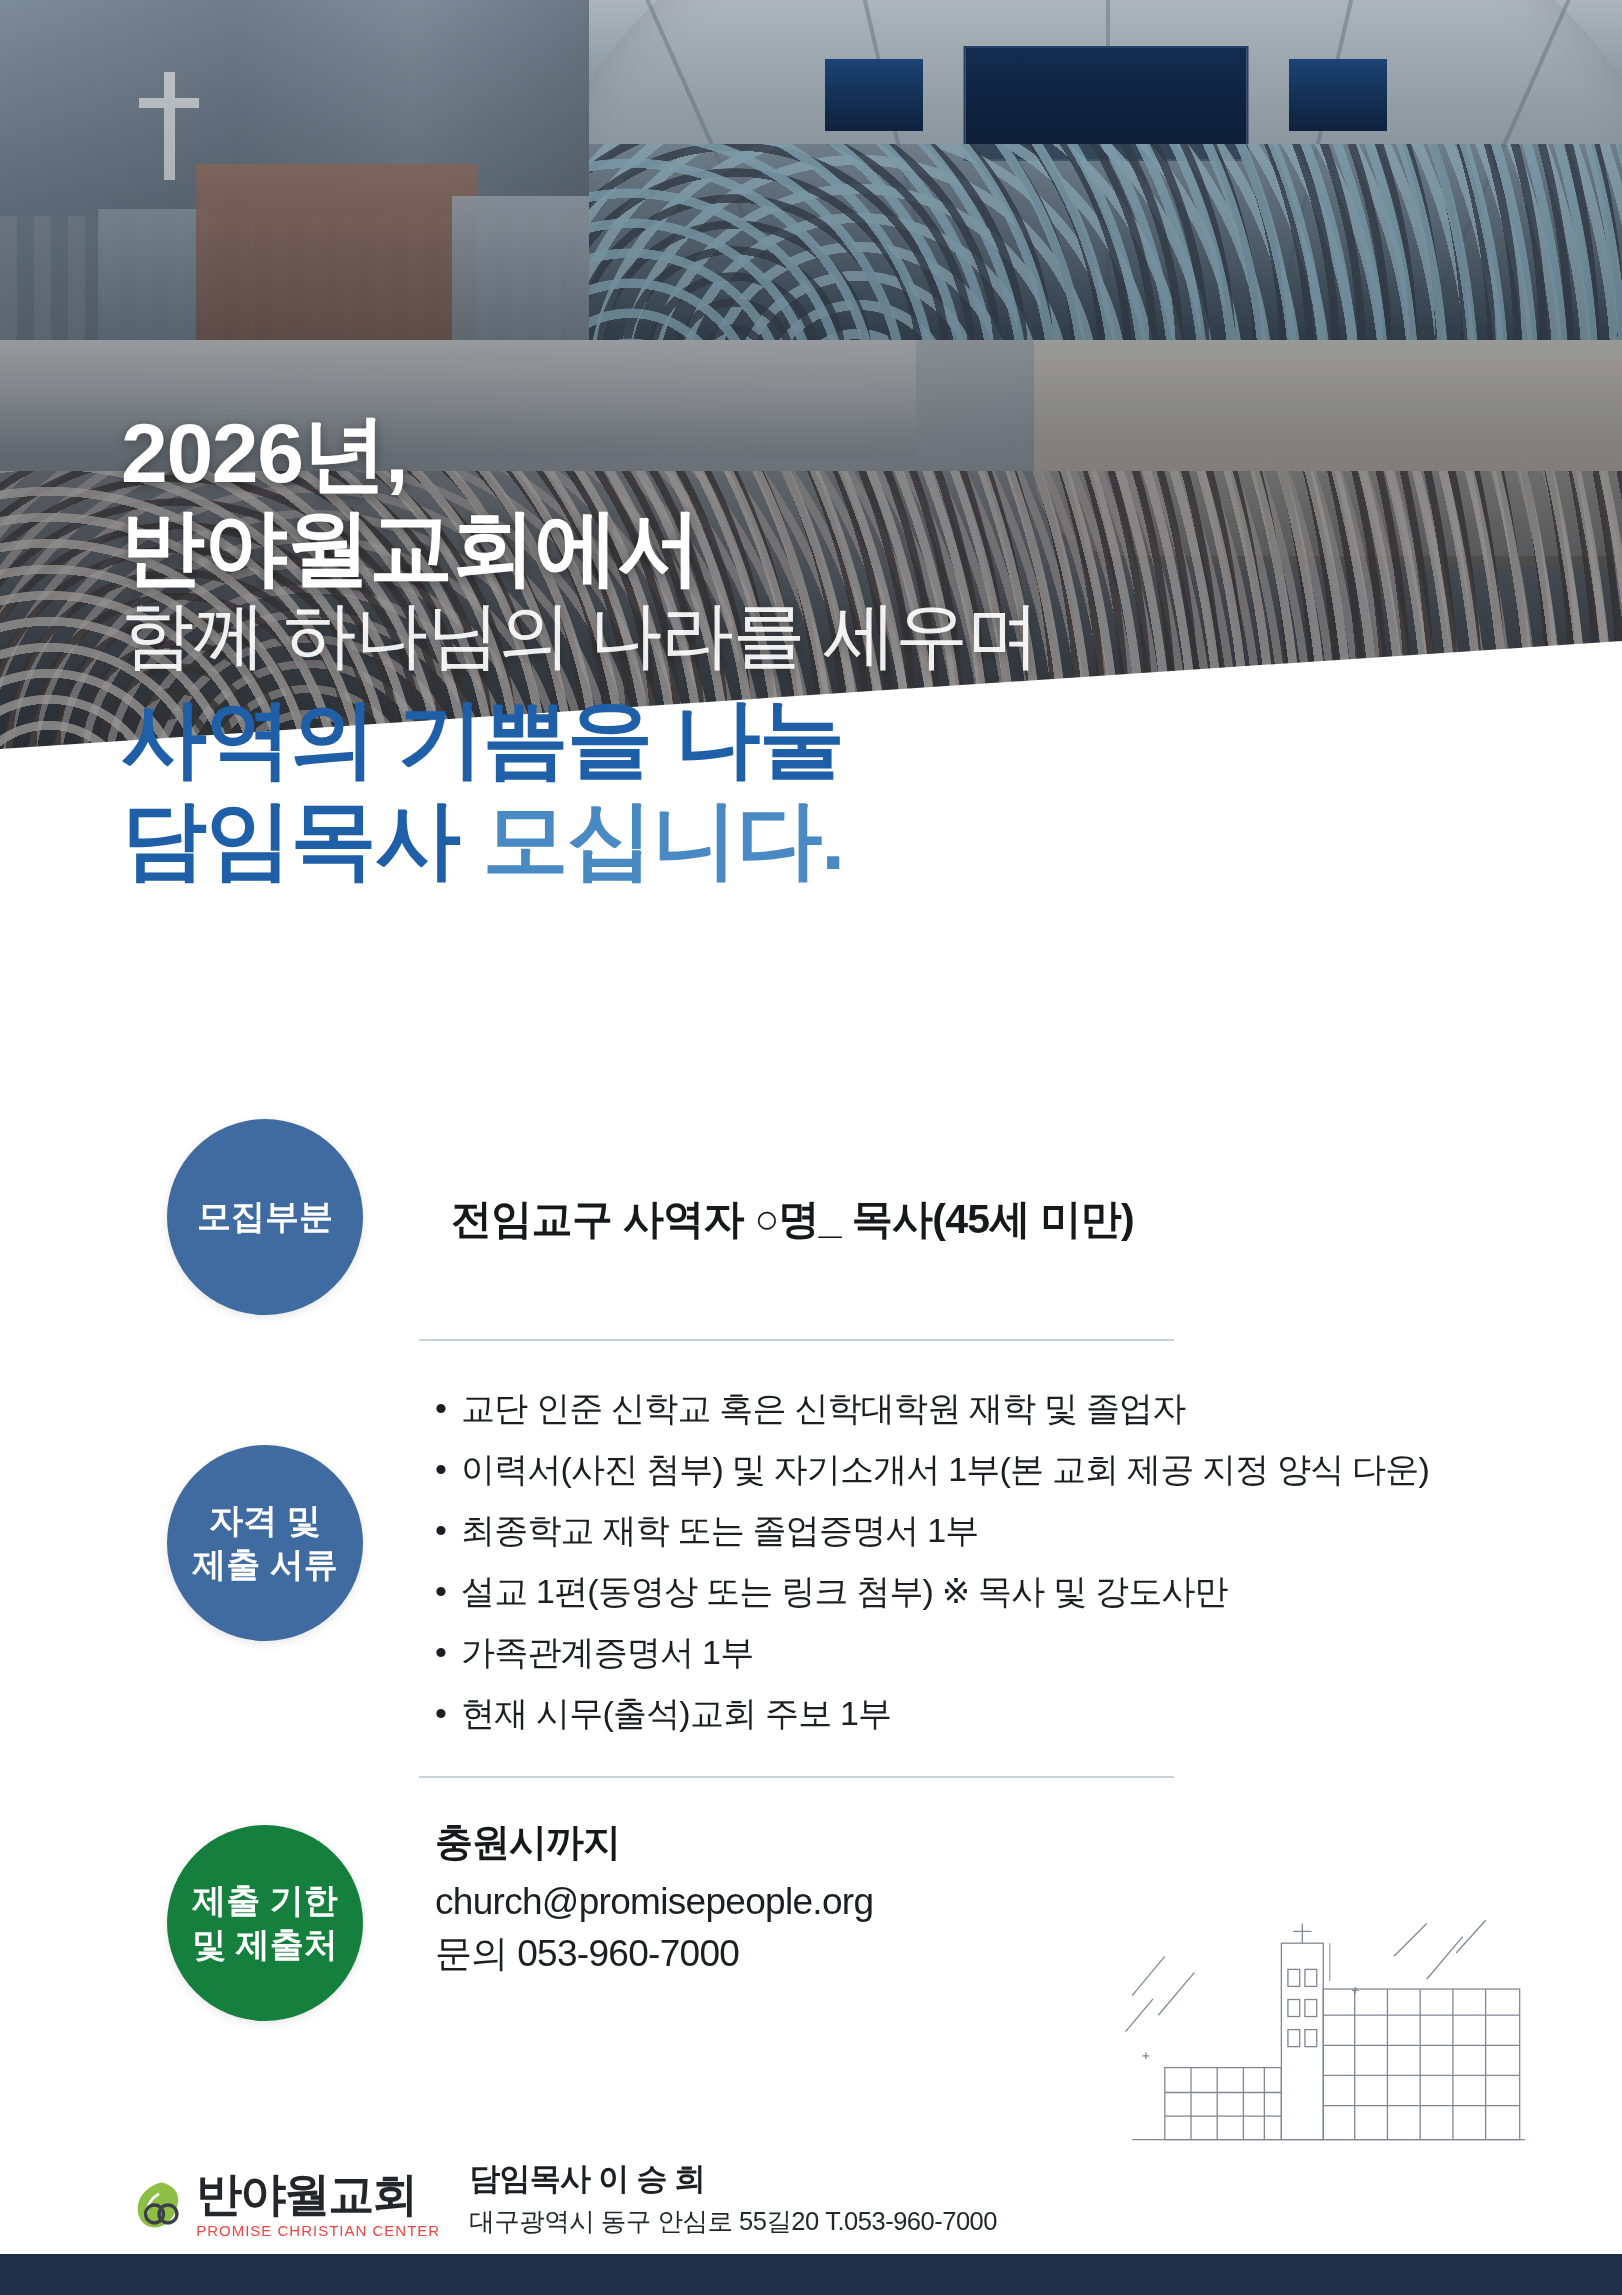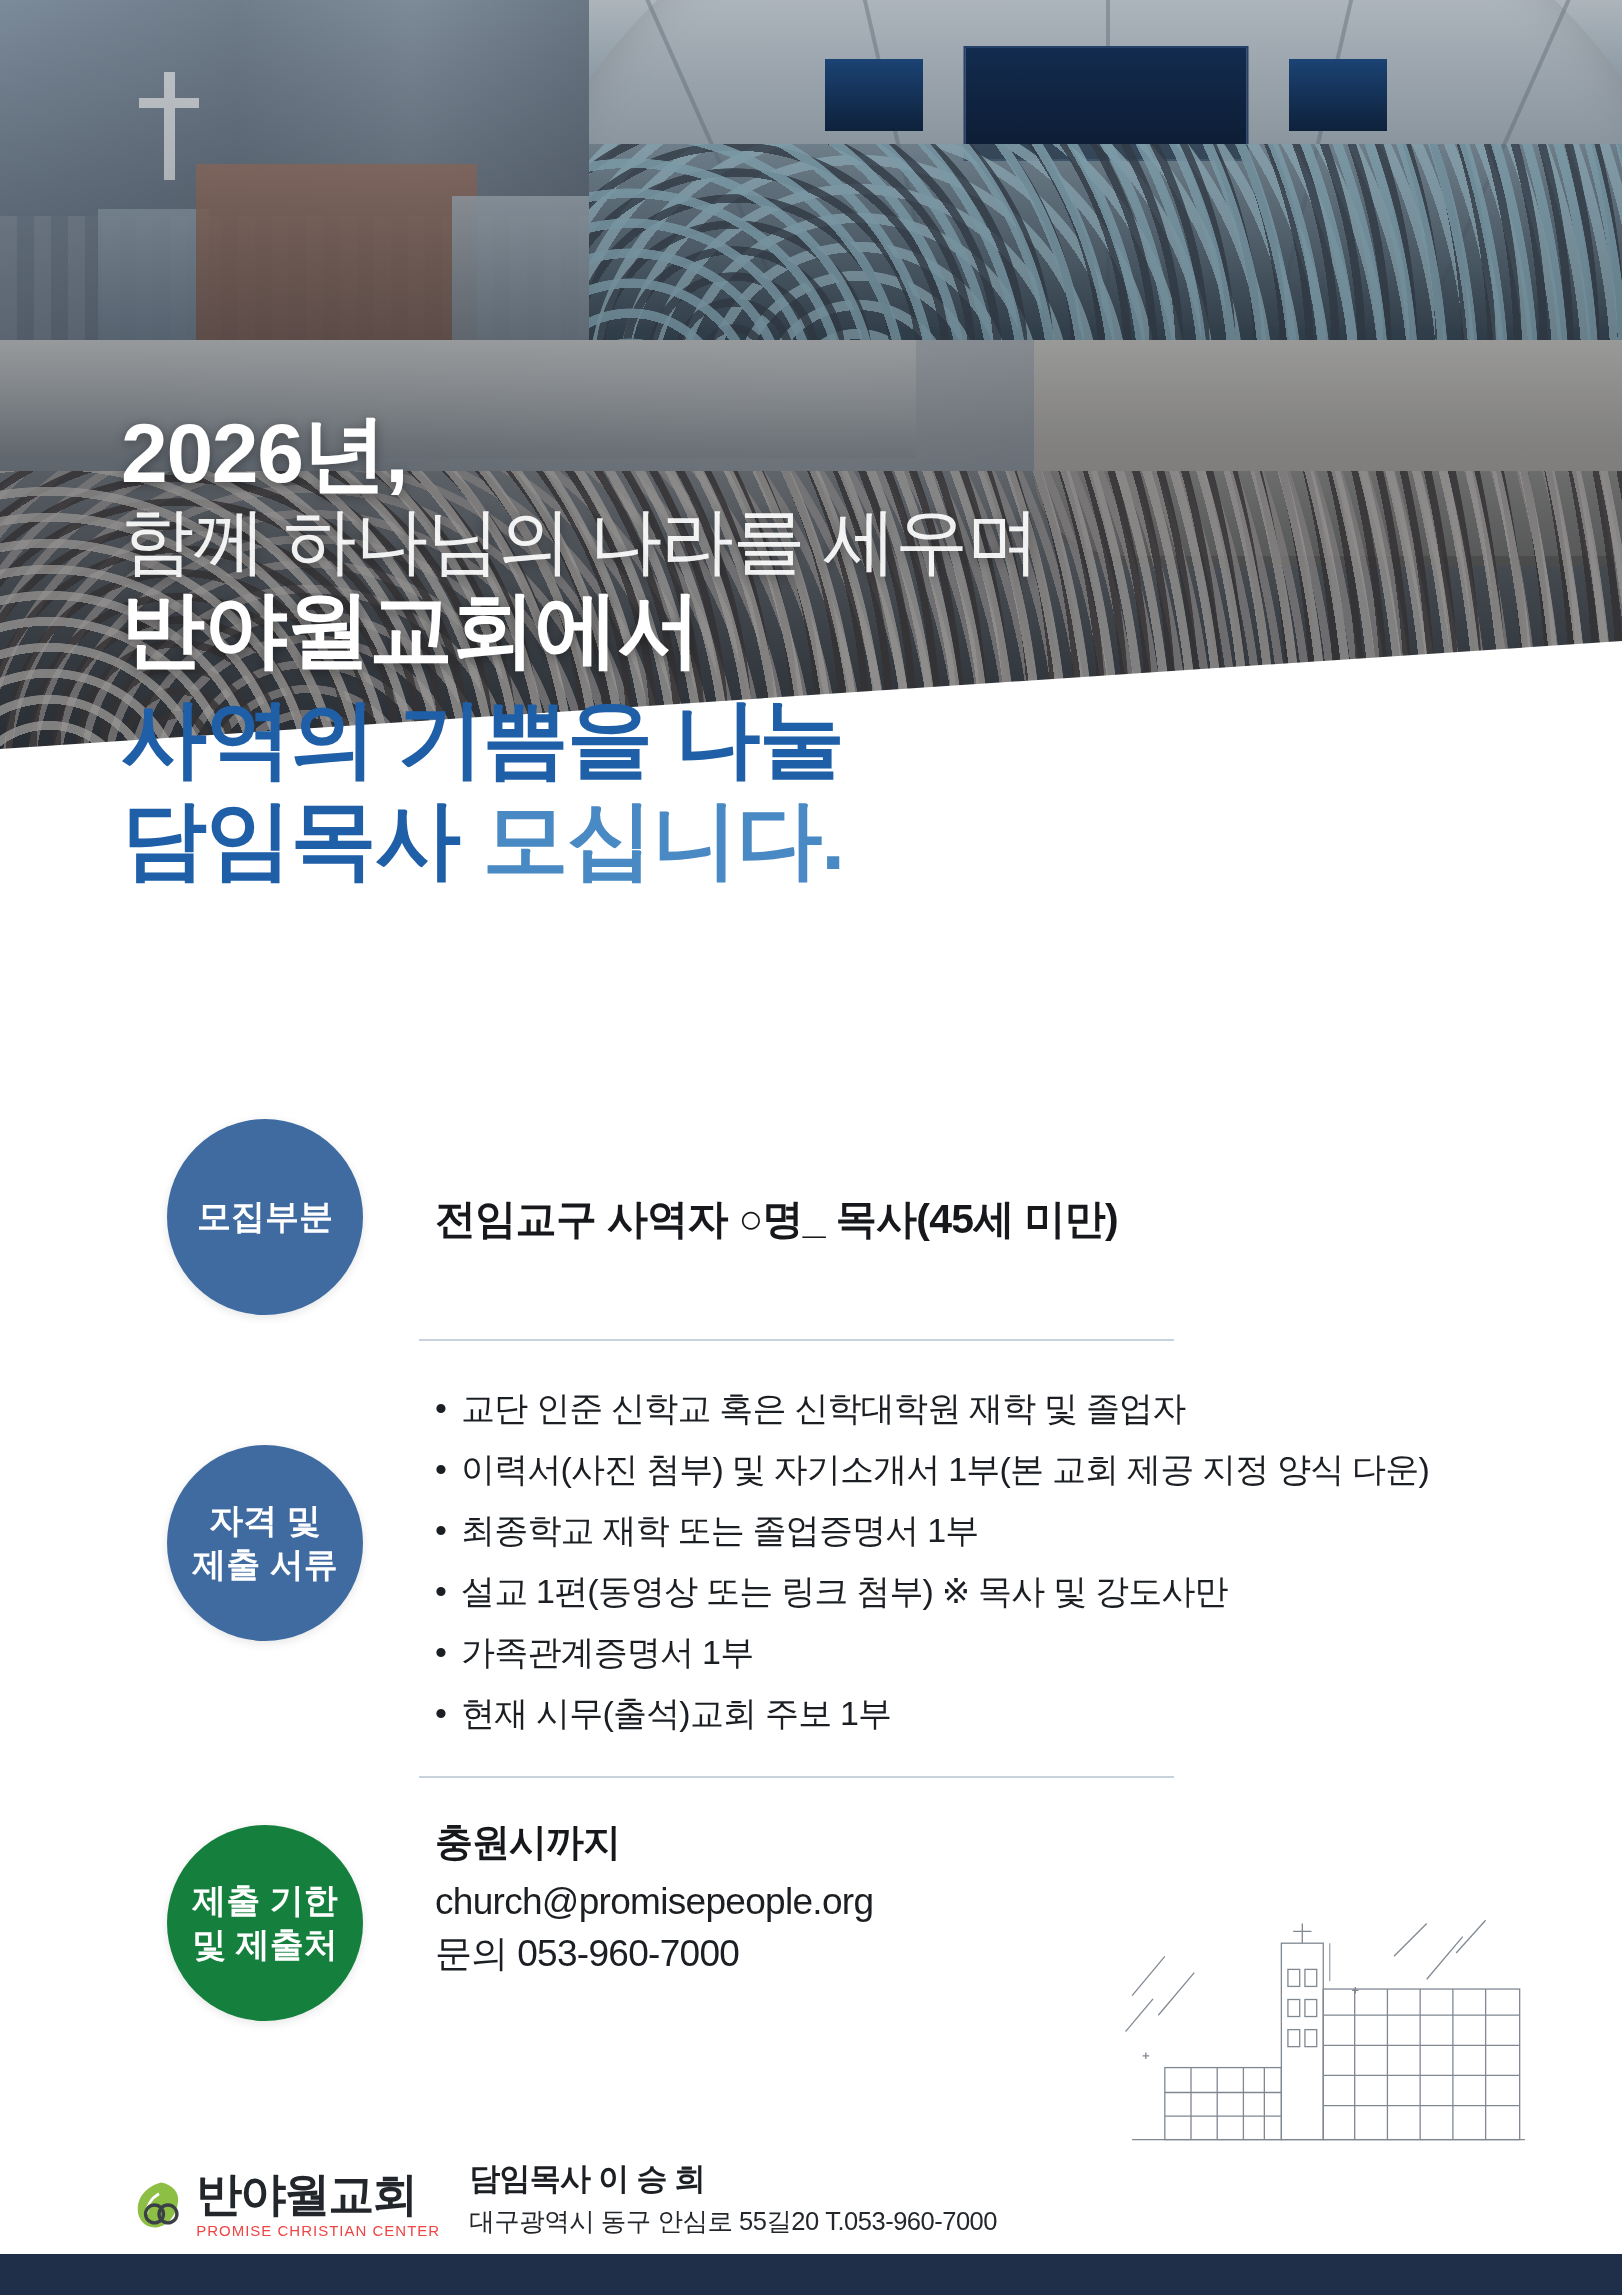--- a/index.html
+++ b/index.html
@@ -206,20 +206,21 @@
     margin: 0 111px 0 419px;
   }
 
   
   .pos-title {
     font-size: 41px;
     font-weight: 700;
     color: #16181b;
     letter-spacing: -0.7px;
     padding-top: 73px;
+    margin-left: 16px;
   }
 
   
   .doc-list {
     list-style: none;
     margin: 0;
     padding: 0;
     padding-top: 11.8px;
   }
   .doc-list li {
@@ -363,22 +364,22 @@
       <div class="seats"></div>
     </div>
 
     <div class="overlay-dark"></div>
   </div>
 
   <div class="wedge"></div>
 
   <div class="headline">
     <div class="l l1">2026년,</div>
+    <div class="l l2">반야월교회에서</div>
     <div class="l l3">함께 하나님의 나라를 세우며</div>
-    <div class="l l2">반야월교회에서</div>
     <div class="l l4">사역의 기쁨을 나눌</div>
     <div class="l l5"><span>담임목사 </span><span class="soft">모십니다.</span></div>
   </div>
 
   <div class="info">
 
     <div class="row">
       <div style="width:167px;flex:0 0 auto;"></div>
       <div class="badge">
         <span>모집부분</span>

